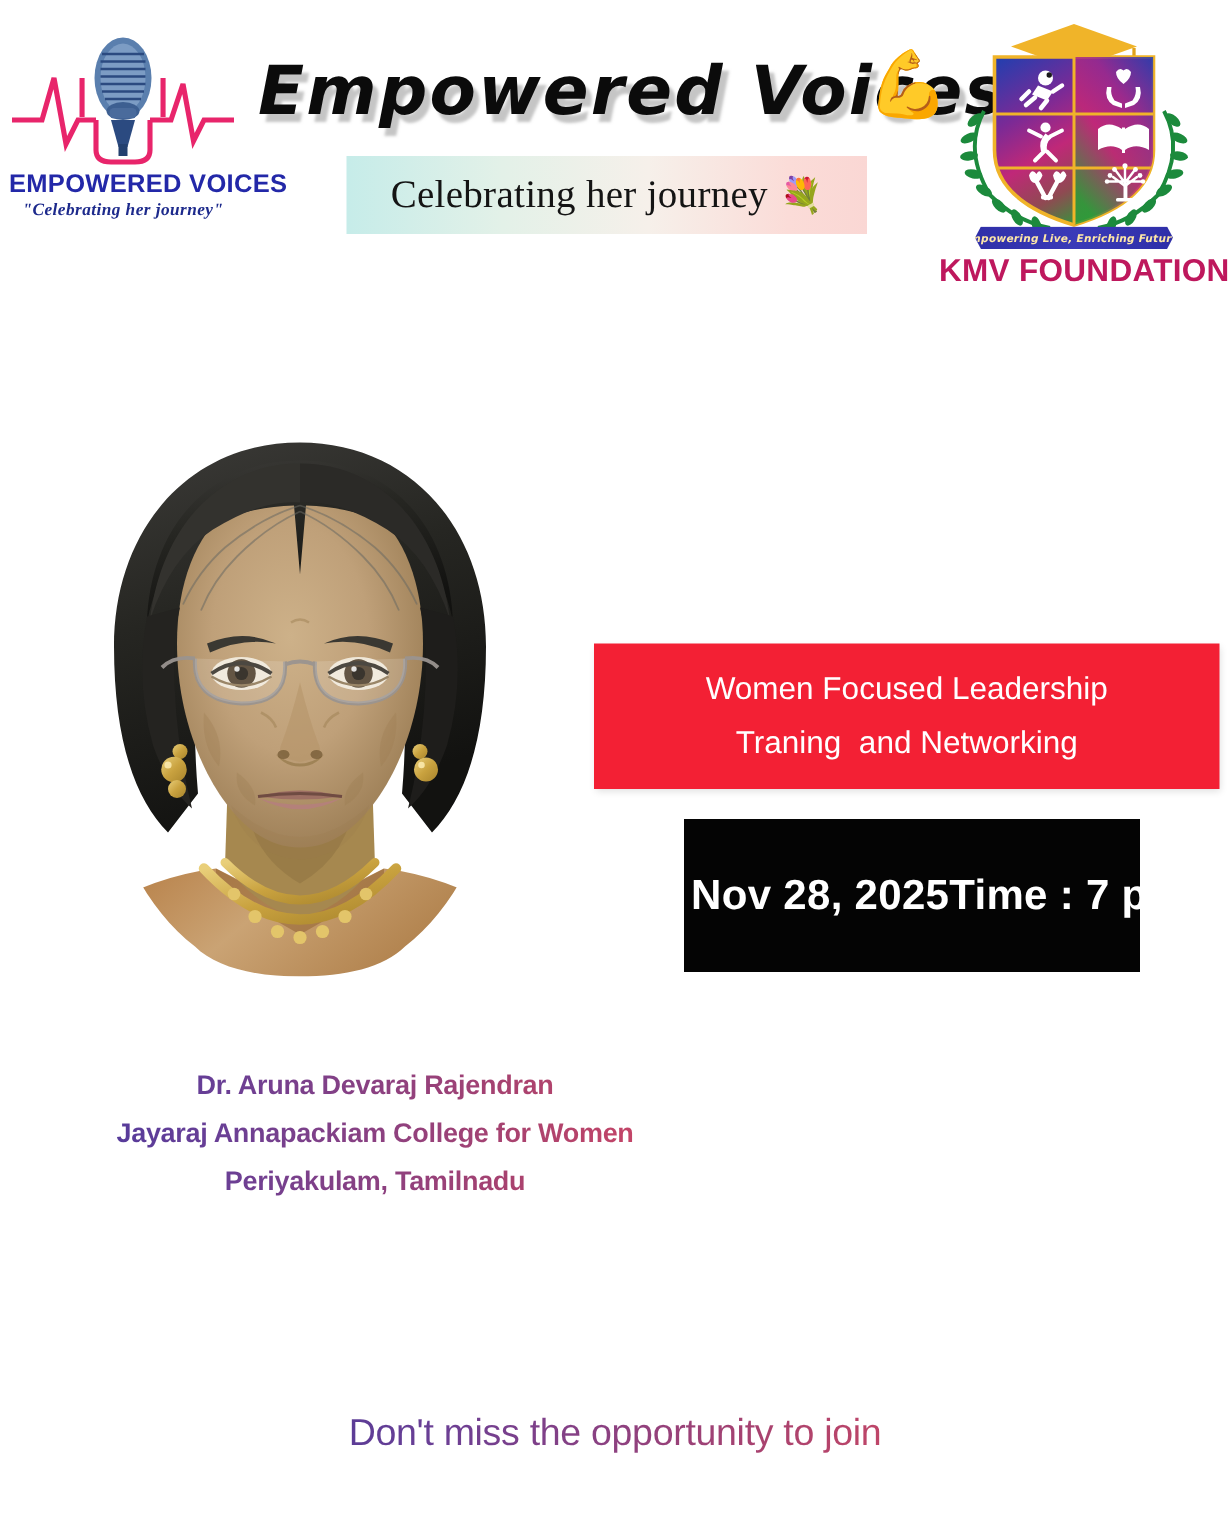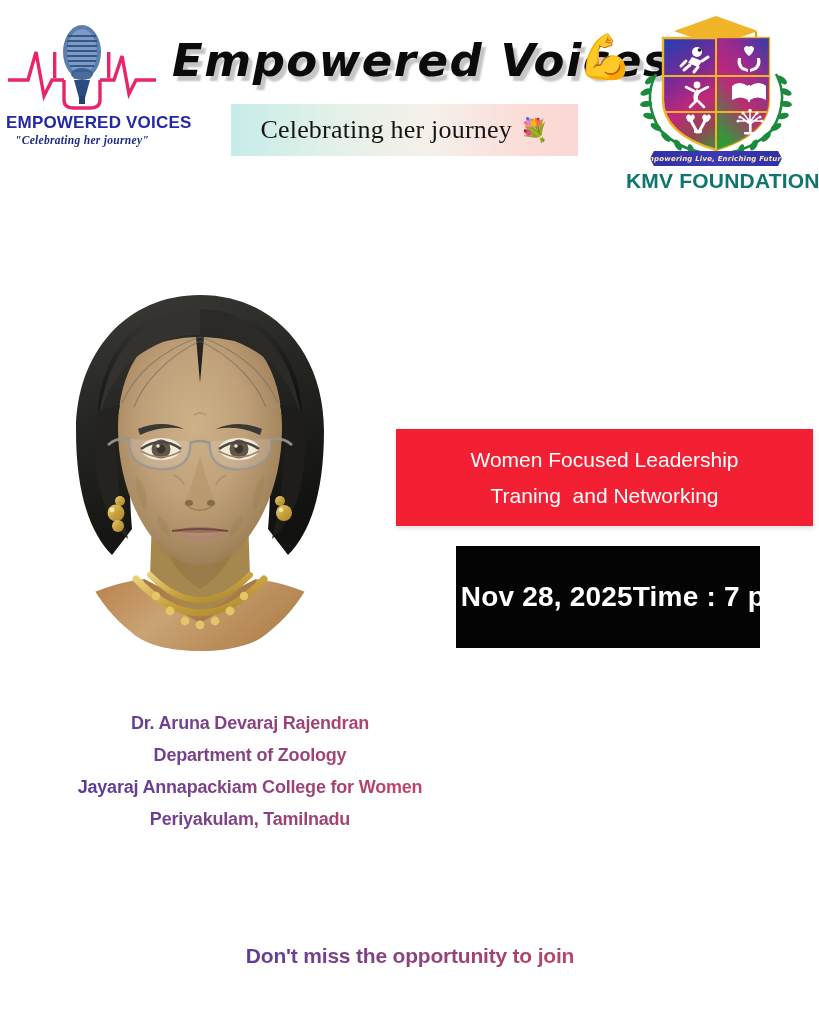--- a/index.html
+++ b/index.html
@@ -140,21 +140,21 @@
   }
   #kmv-name {
     position: absolute;
     left: 0; top: 155px;
     width: 180px;
     text-align: center;
     font-family: "Liberation Sans", sans-serif;
     font-weight: bold;
     font-size: 21px;
     letter-spacing: 0.2px;
-    color: #0f766e;
+    color: #be185d;
     white-space: nowrap;
   }
 
   
   #panelist-heading {
     position: absolute;
     left: 190px; top: 203px;
     font-family: "Liberation Sans", sans-serif;
     font-weight: bold;
     font-size: 37px;
@@ -242,22 +242,22 @@
 
   
   #closing-cta {
     position: absolute;
     left: 110px; top: 936px;
     width: 600px;
     text-align: center;
   }
   .cta-line {
     font-family: "Liberation Sans", sans-serif;
-    font-weight: bold;
-    font-size: 21px;
+    font-weight: normal;
+    font-size: 25px;
     line-height: 39px;
     letter-spacing: -0.2px;
     white-space: nowrap;
     background-image: linear-gradient(95deg,#3d3598 0%,#6a3f95 30%,#a8426f 66%,#e04a5e 100%);
     -webkit-background-clip: text;
     background-clip: text;
     -webkit-text-fill-color: transparent;
     color: #8a3f80;
   }
 </style>
@@ -585,21 +585,20 @@
     <div class="topic-line">Traning  and Networking</div>
   </div>
 
   <div id="datetime-box">
     <div class="dt-line">Date : Nov 28, 2025</div>
     <div class="dt-line">Time : 7 pm IST</div>
   </div>
 
   <div id="panelist-details">
     <div class="detail-line">Dr. Aruna Devaraj Rajendran</div>
-    <div class="detail-line">Department of Zoology</div>
     <div class="detail-line">Jayaraj Annapackiam College for Women</div>
     <div class="detail-line">Periyakulam, Tamilnadu</div>
   </div>
 
   <div id="closing-cta">
     <div class="cta-line">Don't miss the opportunity to join</div>
   </div>
 
 </div>
 

